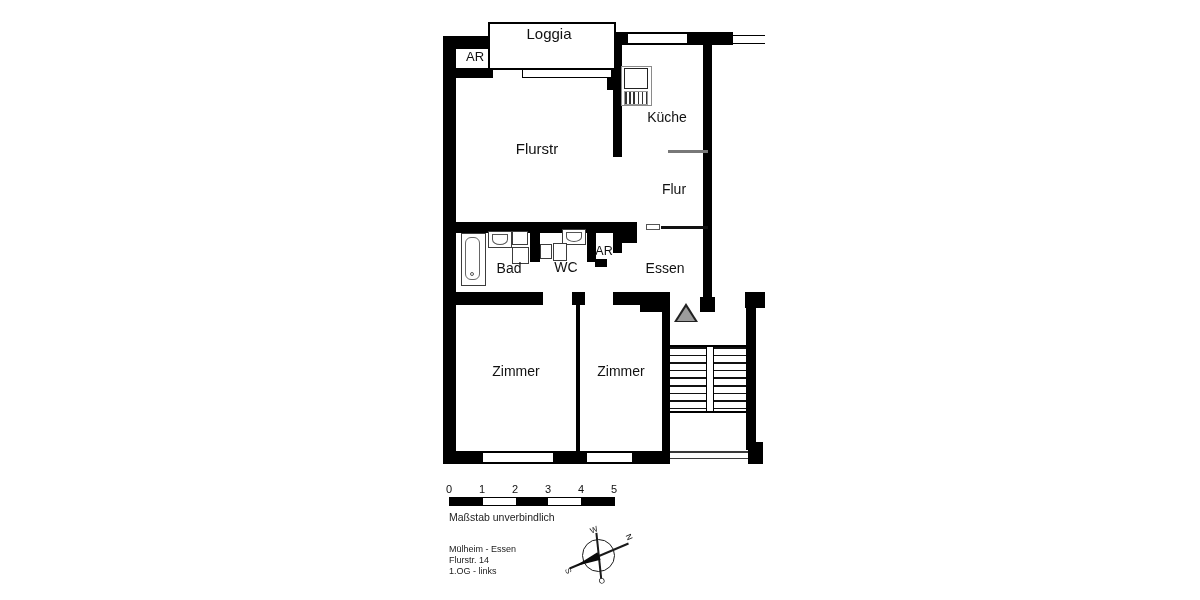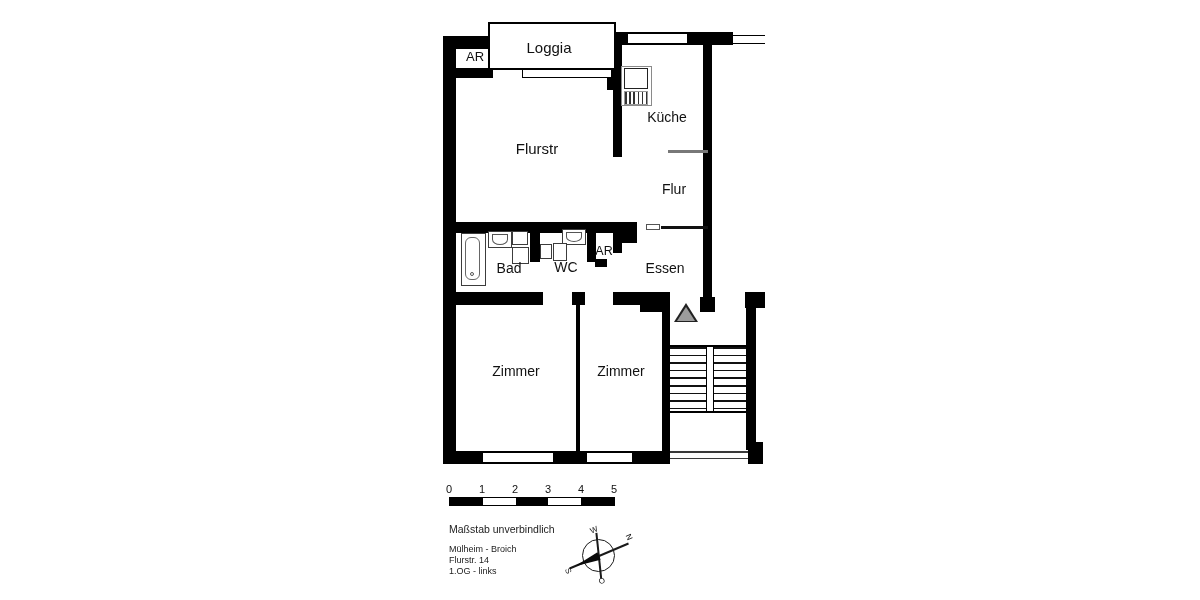--- a/index.html
+++ b/index.html
@@ -86,21 +86,21 @@
     <div class="abs" style="left:0;top:0;width:36px;height:100%;background:repeating-linear-gradient(to bottom,#111 0,#111 1.6px,#fff 1.6px,#fff 7.6px);"></div>
     <div class="abs" style="left:36px;top:0;width:8px;height:100%;background:#fff;border-left:1.6px solid #000;border-right:1.6px solid #000;box-sizing:border-box;"></div>
     <div class="abs" style="left:44px;top:0;width:32px;height:100%;background:repeating-linear-gradient(to bottom,#111 0,#111 1.6px,#fff 1.6px,#fff 7.6px);"></div>
   </div>
   <div class="line" style="left:670px;top:451px;width:78px;height:1.6px;"></div>
   <div class="line" style="left:670px;top:457.5px;width:78px;height:1.6px;"></div>
 
   <div class="abs" style="left:674px;top:303px;width:0;height:0;border-left:12px solid transparent;border-right:12px solid transparent;border-bottom:19px solid #222;"></div>
   <div class="abs" style="left:677px;top:307px;width:0;height:0;border-left:9px solid transparent;border-right:9px solid transparent;border-bottom:14.5px solid #9c9c9c;"></div>
 
-  <div class="room-label" style="left:549px;top:47px;font-size:15px;">Loggia</div>
+  <div class="room-label" style="left:549px;top:33px;font-size:15px;">Loggia</div>
   <div class="room-label" style="left:475px;top:56px;font-size:13px;">AR</div>
   <div class="room-label" style="left:537px;top:148px;font-size:15px;">Flurstr</div>
   <div class="room-label" style="left:667px;top:117px;font-size:14px;">Küche</div>
   <div class="room-label" style="left:674px;top:189px;font-size:14px;">Flur</div>
   <div class="room-label" style="left:509px;top:268px;font-size:14px;">Bad</div>
   <div class="room-label" style="left:566px;top:267px;font-size:14px;">WC</div>
   <div class="room-label" style="left:604px;top:251px;font-size:12.5px;">AR</div>
   <div class="room-label" style="left:665px;top:268px;font-size:14px;">Essen</div>
   <div class="room-label" style="left:516px;top:371px;font-size:14px;">Zimmer</div>
   <div class="room-label" style="left:621px;top:371px;font-size:14px;">Zimmer</div>
@@ -113,24 +113,24 @@
     <span class="abs" style="left:581px;transform:translateX(-50%);">4</span>
     <span class="abs" style="left:614px;transform:translateX(-50%);">5</span>
   </div>
   <div class="abs" style="left:449px;top:497px;width:166px;height:9px;border:1.2px solid #000;box-sizing:border-box;display:flex;">
     <div style="flex:1;background:#000;"></div>
     <div style="flex:1;background:#fff;"></div>
     <div style="flex:1;background:#000;"></div>
     <div style="flex:1;background:#fff;"></div>
     <div style="flex:1;background:#000;"></div>
   </div>
-  <div class="abs" style="left:449px;top:511px;font-size:10.5px;color:#222;margin-top:12px;">Maßstab unverbindlich</div>
+  <div class="abs" style="left:449px;top:511px;font-size:10.5px;color:#222;">Maßstab unverbindlich</div>
 
   <div class="abs" style="left:449px;top:544px;font-size:9px;line-height:11px;color:#222;">
-    <div>Mülheim - Broich</div>
+    <div>Mülheim - Essen</div>
     <div>Flurstr. 14</div>
     <div>1.OG - links</div>
   </div>
 
   <div class="abs" style="left:0;top:0;">
     <div class="abs" style="left:582px;top:539px;width:33px;height:33px;border:1.6px solid #1a1a1a;border-radius:50%;box-sizing:border-box;"></div>
     <div class="abs" style="left:567px;top:554.5px;width:64px;height:1.8px;background:#1a1a1a;transform:rotate(-23deg);"></div>
     <div class="abs" style="left:576px;top:555px;width:46px;height:1.6px;background:#1a1a1a;transform:rotate(84deg);"></div>
     <div class="abs" style="left:573px;top:551.5px;width:0;height:0;border-right:26px solid #0a0a0a;border-top:4.5px solid transparent;border-bottom:4.5px solid transparent;transform:rotate(-23deg);transform-origin:100% 50%;"></div>
     <div class="cdir" style="left:629px;top:537px;transform:translate(-50%,-50%) rotate(66deg);">N</div>

